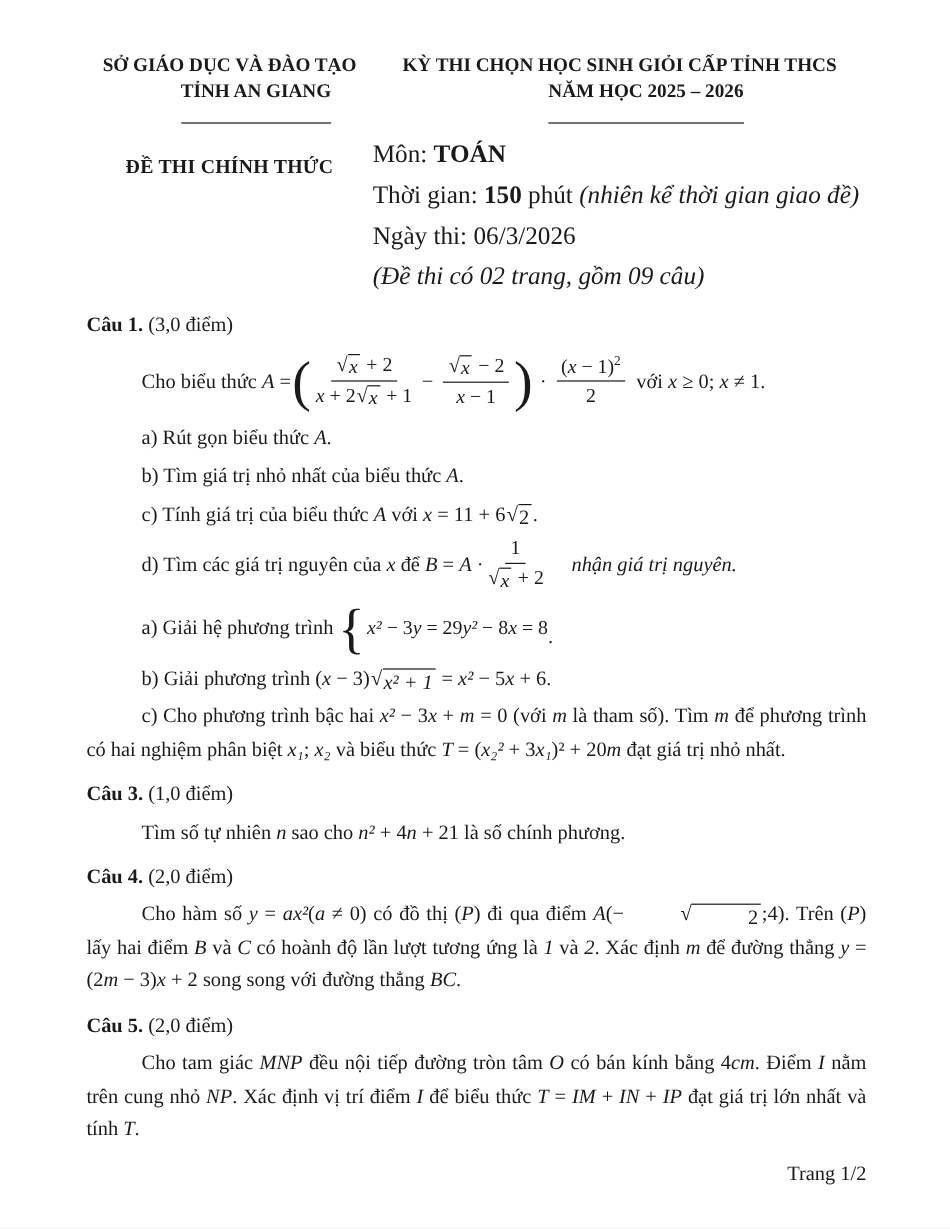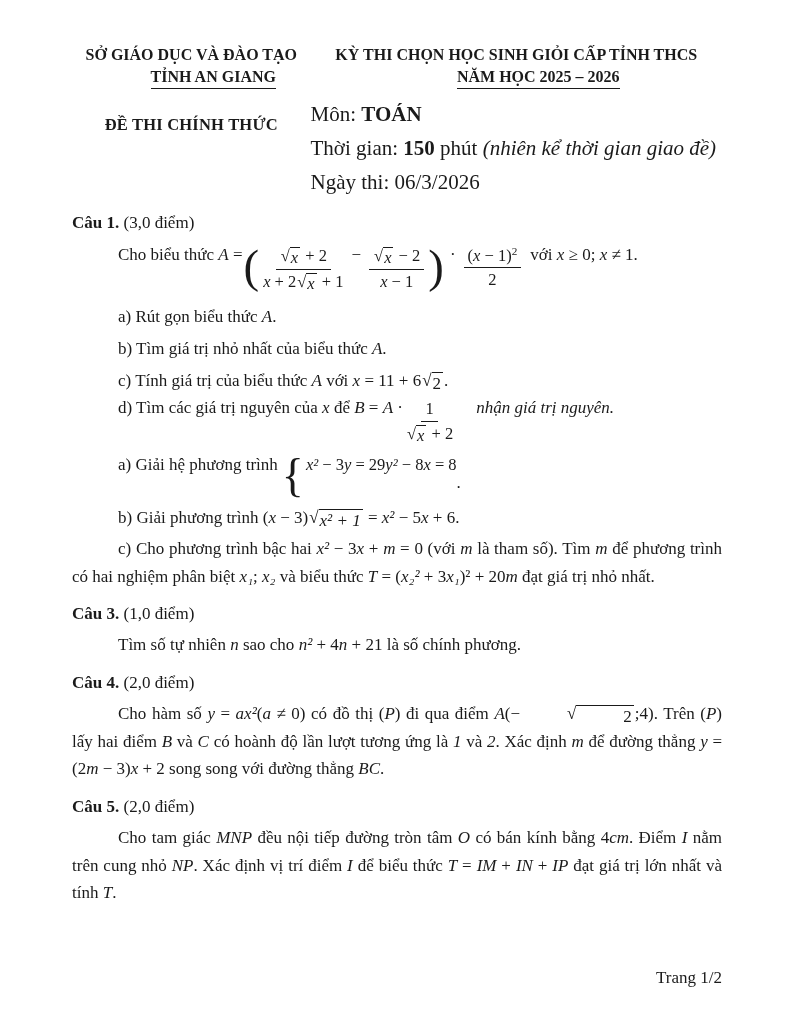--- a/index.html
+++ b/index.html
@@ -11,33 +11,33 @@
     font-size:17px;
   }
   .bd{font-weight:bold}
   .it{font-style:italic}
   sup{font-size:68%;line-height:0;}
 
   
   .header{display:flex;justify-content:space-between;align-items:flex-start;}
   .h-left{width:240px;text-align:center;font-size:16px;line-height:1.35;}
   .h-right{width:414px;text-align:center;font-size:16px;line-height:1.35;}
-  .uline{display:inline-block;border-bottom:1.6px solid #1a1a1a;padding-bottom:1px;margin-left:44px;}
+  .uline{display:inline-block;border-bottom:1.6px solid #1a1a1a;padding-bottom:15px;margin-left:44px;}
   .official{margin-top:25px;font-size:16.5px;letter-spacing:.2px;}
   .h-info{text-align:left;margin-top:8px;font-size:21px;line-height:1.62;}
 
   
   .qhead{margin-top:11px;line-height:1.55;}
   .qitem{margin-left:46px;margin-top:5px;line-height:1.6;}
   .qpara{margin-top:4px;line-height:1.62;text-align:justify;text-indent:46px;}
   .mathline{display:flex;align-items:center;margin:8px 0 8px 46px;}
   .mathline.tight{margin:4px 0 4px 46px;}
 
   
-  .mrow{display:inline-flex;}
+  .mrow{display:inline-flex;align-items:center;}
   .frac{display:inline-flex;flex-direction:column;align-items:center;vertical-align:middle;
         margin:0 3px;font-size:16.5px;line-height:1.3;}
   .fnum{border-bottom:1.3px solid #1a1a1a;padding:0 4px 1px;}
   .fden{padding-top:1px;}
   .bp{font-size:275%;font-weight:400;line-height:.9;margin:0 1px;}
   .op{margin:0 5px;}
   .ml6{margin-left:6px;}
   .ml4{margin-left:20px;font-style:italic;}
   .sq{display:inline-flex;align-items:stretch;margin:0 1px;vertical-align:baseline;}
   .sq-sym{align-self:flex-start;line-height:1.1;}
@@ -59,20 +59,21 @@
       <div><span class="uline bd">TỈNH AN GIANG</span></div>
       <div class="official bd">ĐỀ THI CHÍNH THỨC</div>
     </div>
     <div class="h-right">
       <div class="bd">KỲ THI CHỌN HỌC SINH GIỎI CẤP TỈNH THCS</div>
       <div><span class="uline bd">NĂM HỌC 2025 – 2026</span></div>
       <div class="h-info">
         <div><span>Môn: </span><span class="bd">TOÁN</span></div>
         <div><span>Thời gian: </span><span class="bd">150</span><span> phút </span><span class="it">(nhiên kể thời gian giao đề)</span></div>
         <div><span>Ngày thi: 06/3/2026</span></div>
+        <div><span class="it">(Đề thi có 02 trang, gồm 09 câu)</span></div>
       </div>
     </div>
   </header>
 
   <main>
 
     <div class="qhead"><span class="bd">Câu 1.</span><span> (3,0 điểm)</span></div>
     <div class="mathline">
       <span class="mrow">
         <span><span>Cho biểu thức </span><span class="it">A</span><span> =</span></span>

